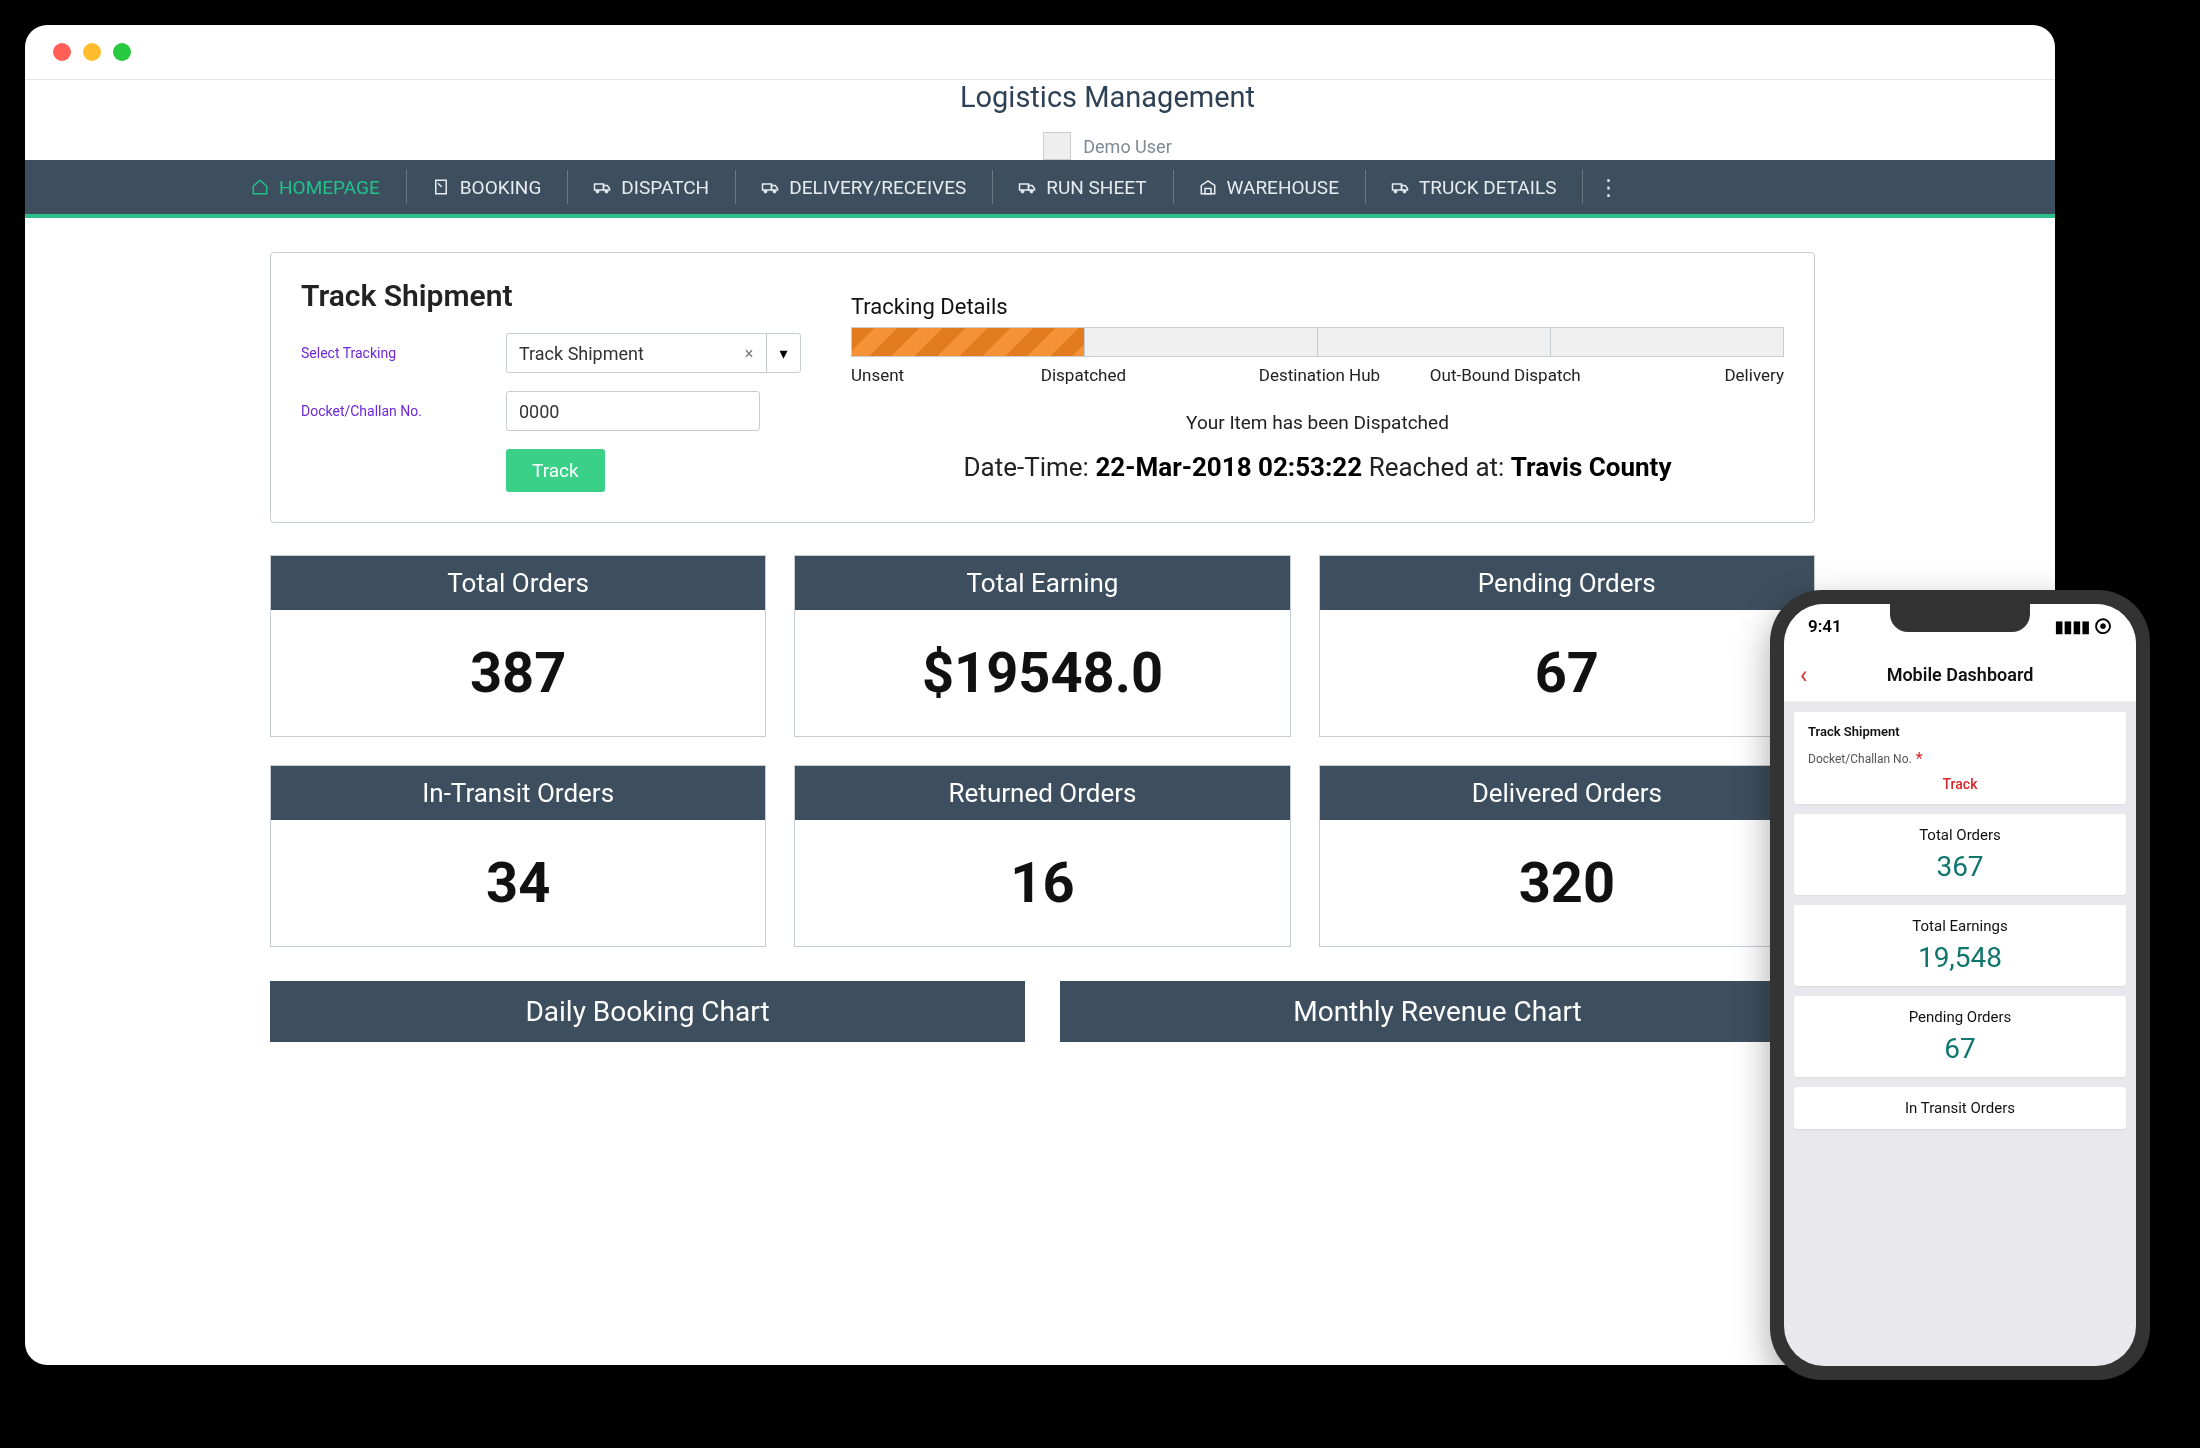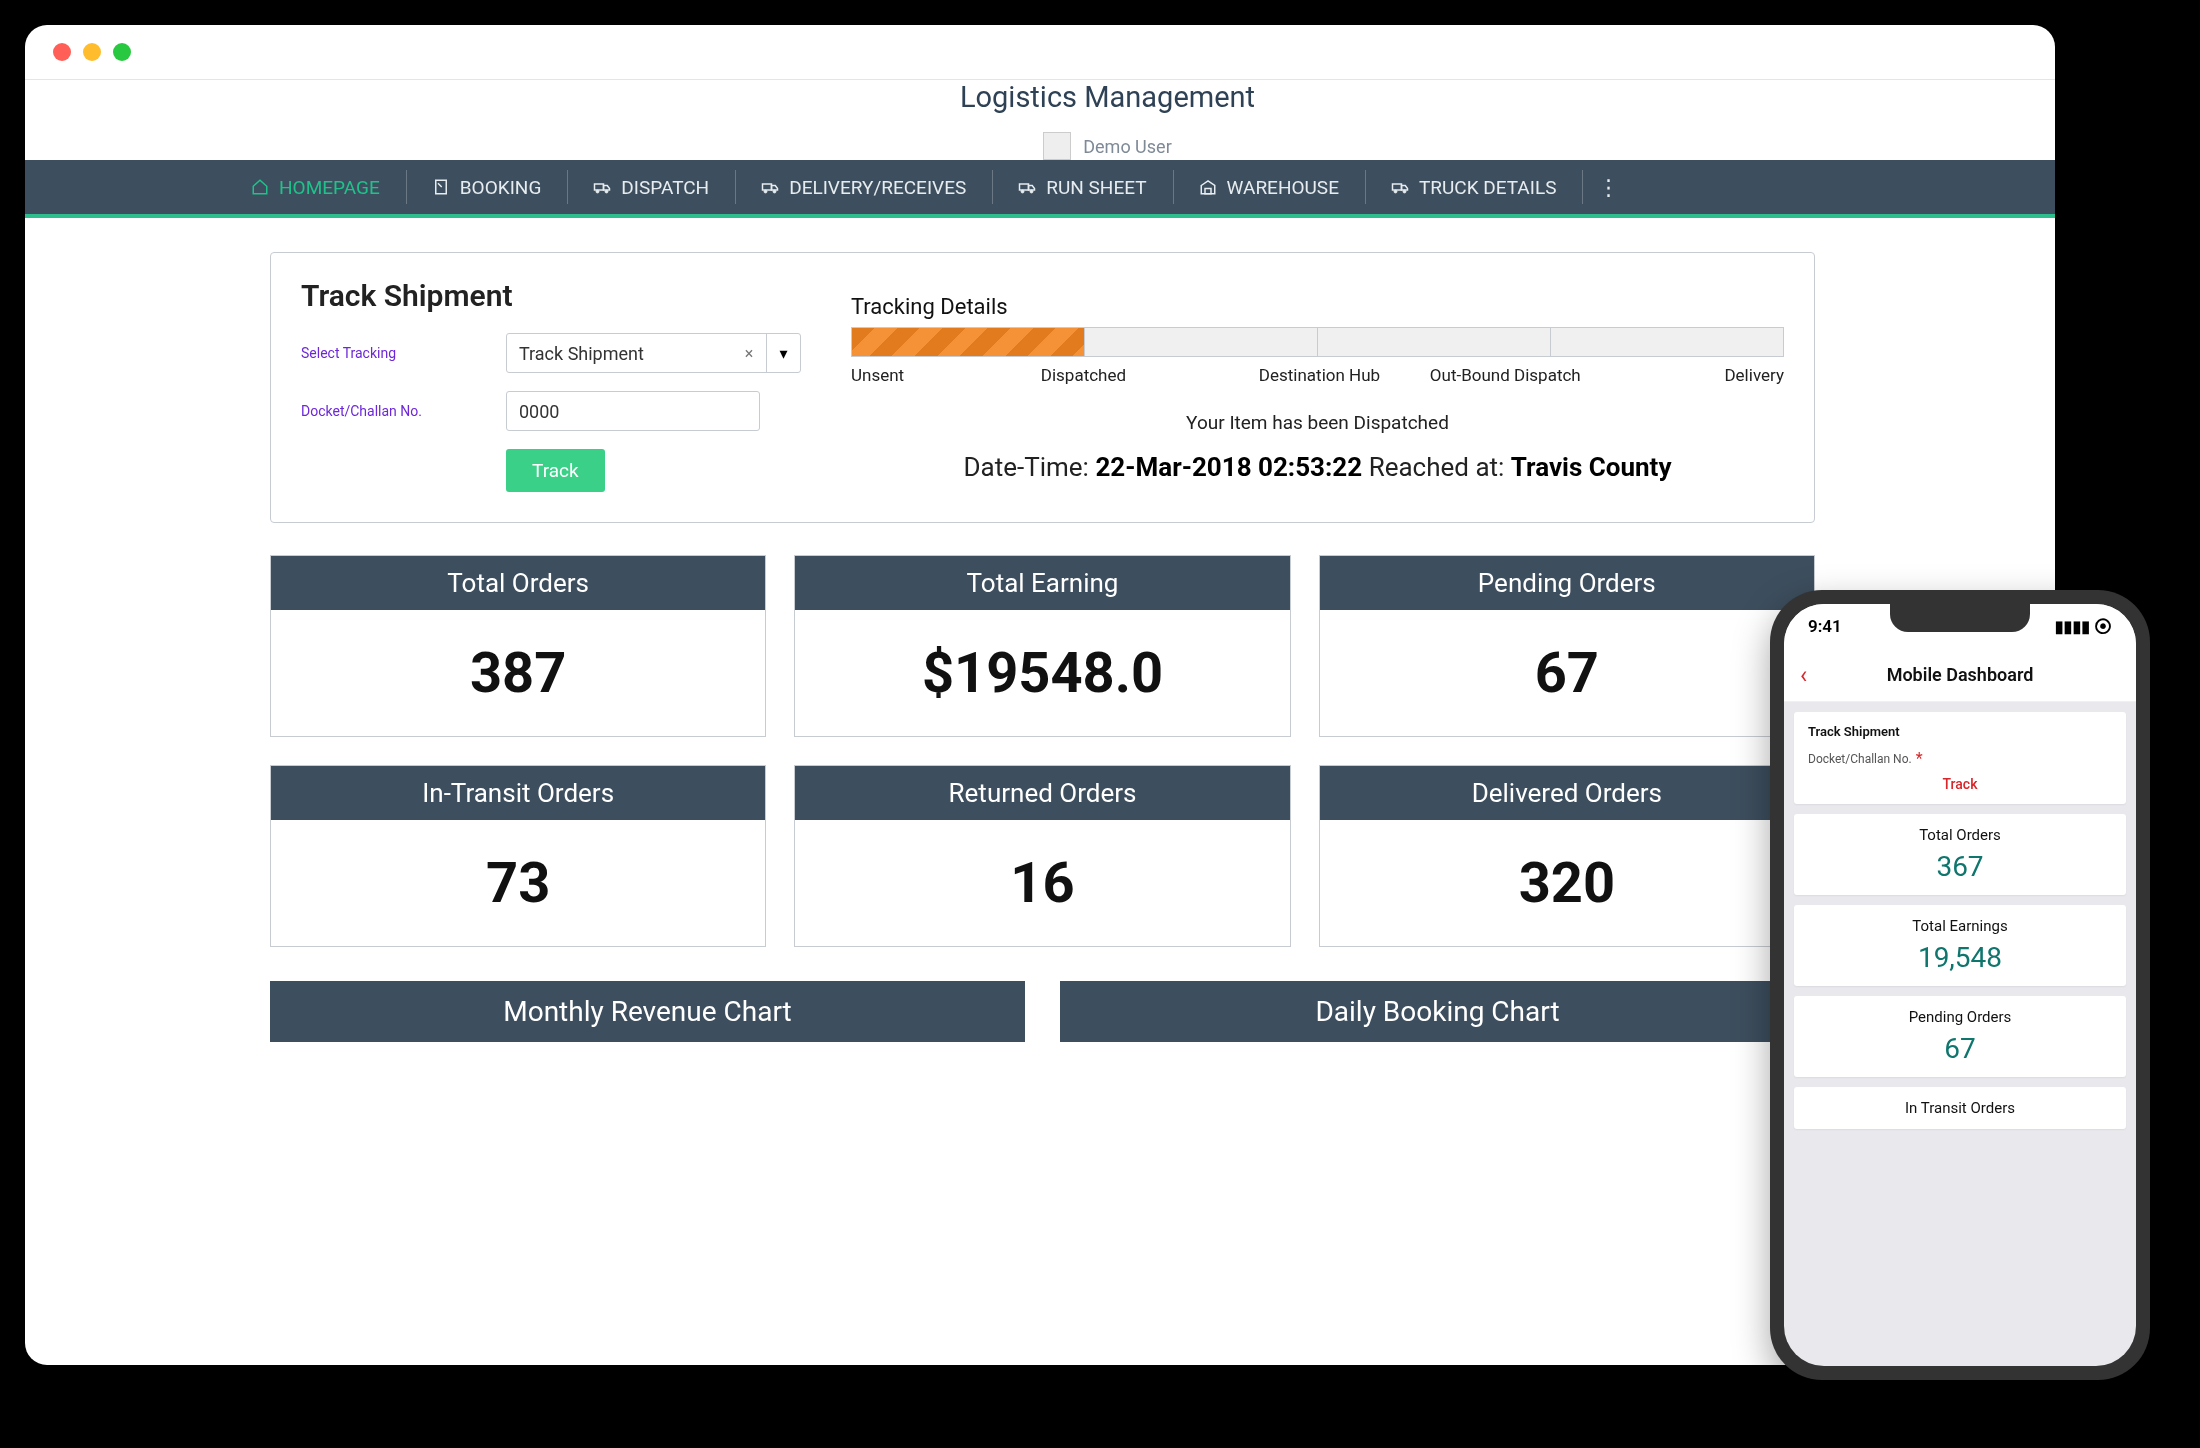--- a/index.html
+++ b/index.html
@@ -264,35 +264,35 @@
         <div class="stat">
           <div class="stat-h">Total Earning</div>
           <div class="stat-v">$19548.0</div>
         </div>
         <div class="stat">
           <div class="stat-h">Pending Orders</div>
           <div class="stat-v">67</div>
         </div>
         <div class="stat">
           <div class="stat-h">In-Transit Orders</div>
-          <div class="stat-v">73</div>
+          <div class="stat-v">34</div>
         </div>
         <div class="stat">
           <div class="stat-h">Returned Orders</div>
           <div class="stat-v">16</div>
         </div>
         <div class="stat">
           <div class="stat-h">Delivered Orders</div>
           <div class="stat-v">320</div>
         </div>
       </div>
 
       <div class="charts">
+        <div class="chart-h">Daily Booking Chart</div>
         <div class="chart-h">Monthly Revenue Chart</div>
-        <div class="chart-h">Daily Booking Chart</div>
       </div>
     </div>
   </div>
 </div>
 
 <div class="phone">
   <div class="notch"></div>
   <div class="phone-screen">
     <div class="ph-status">
       <span>9:41</span>

